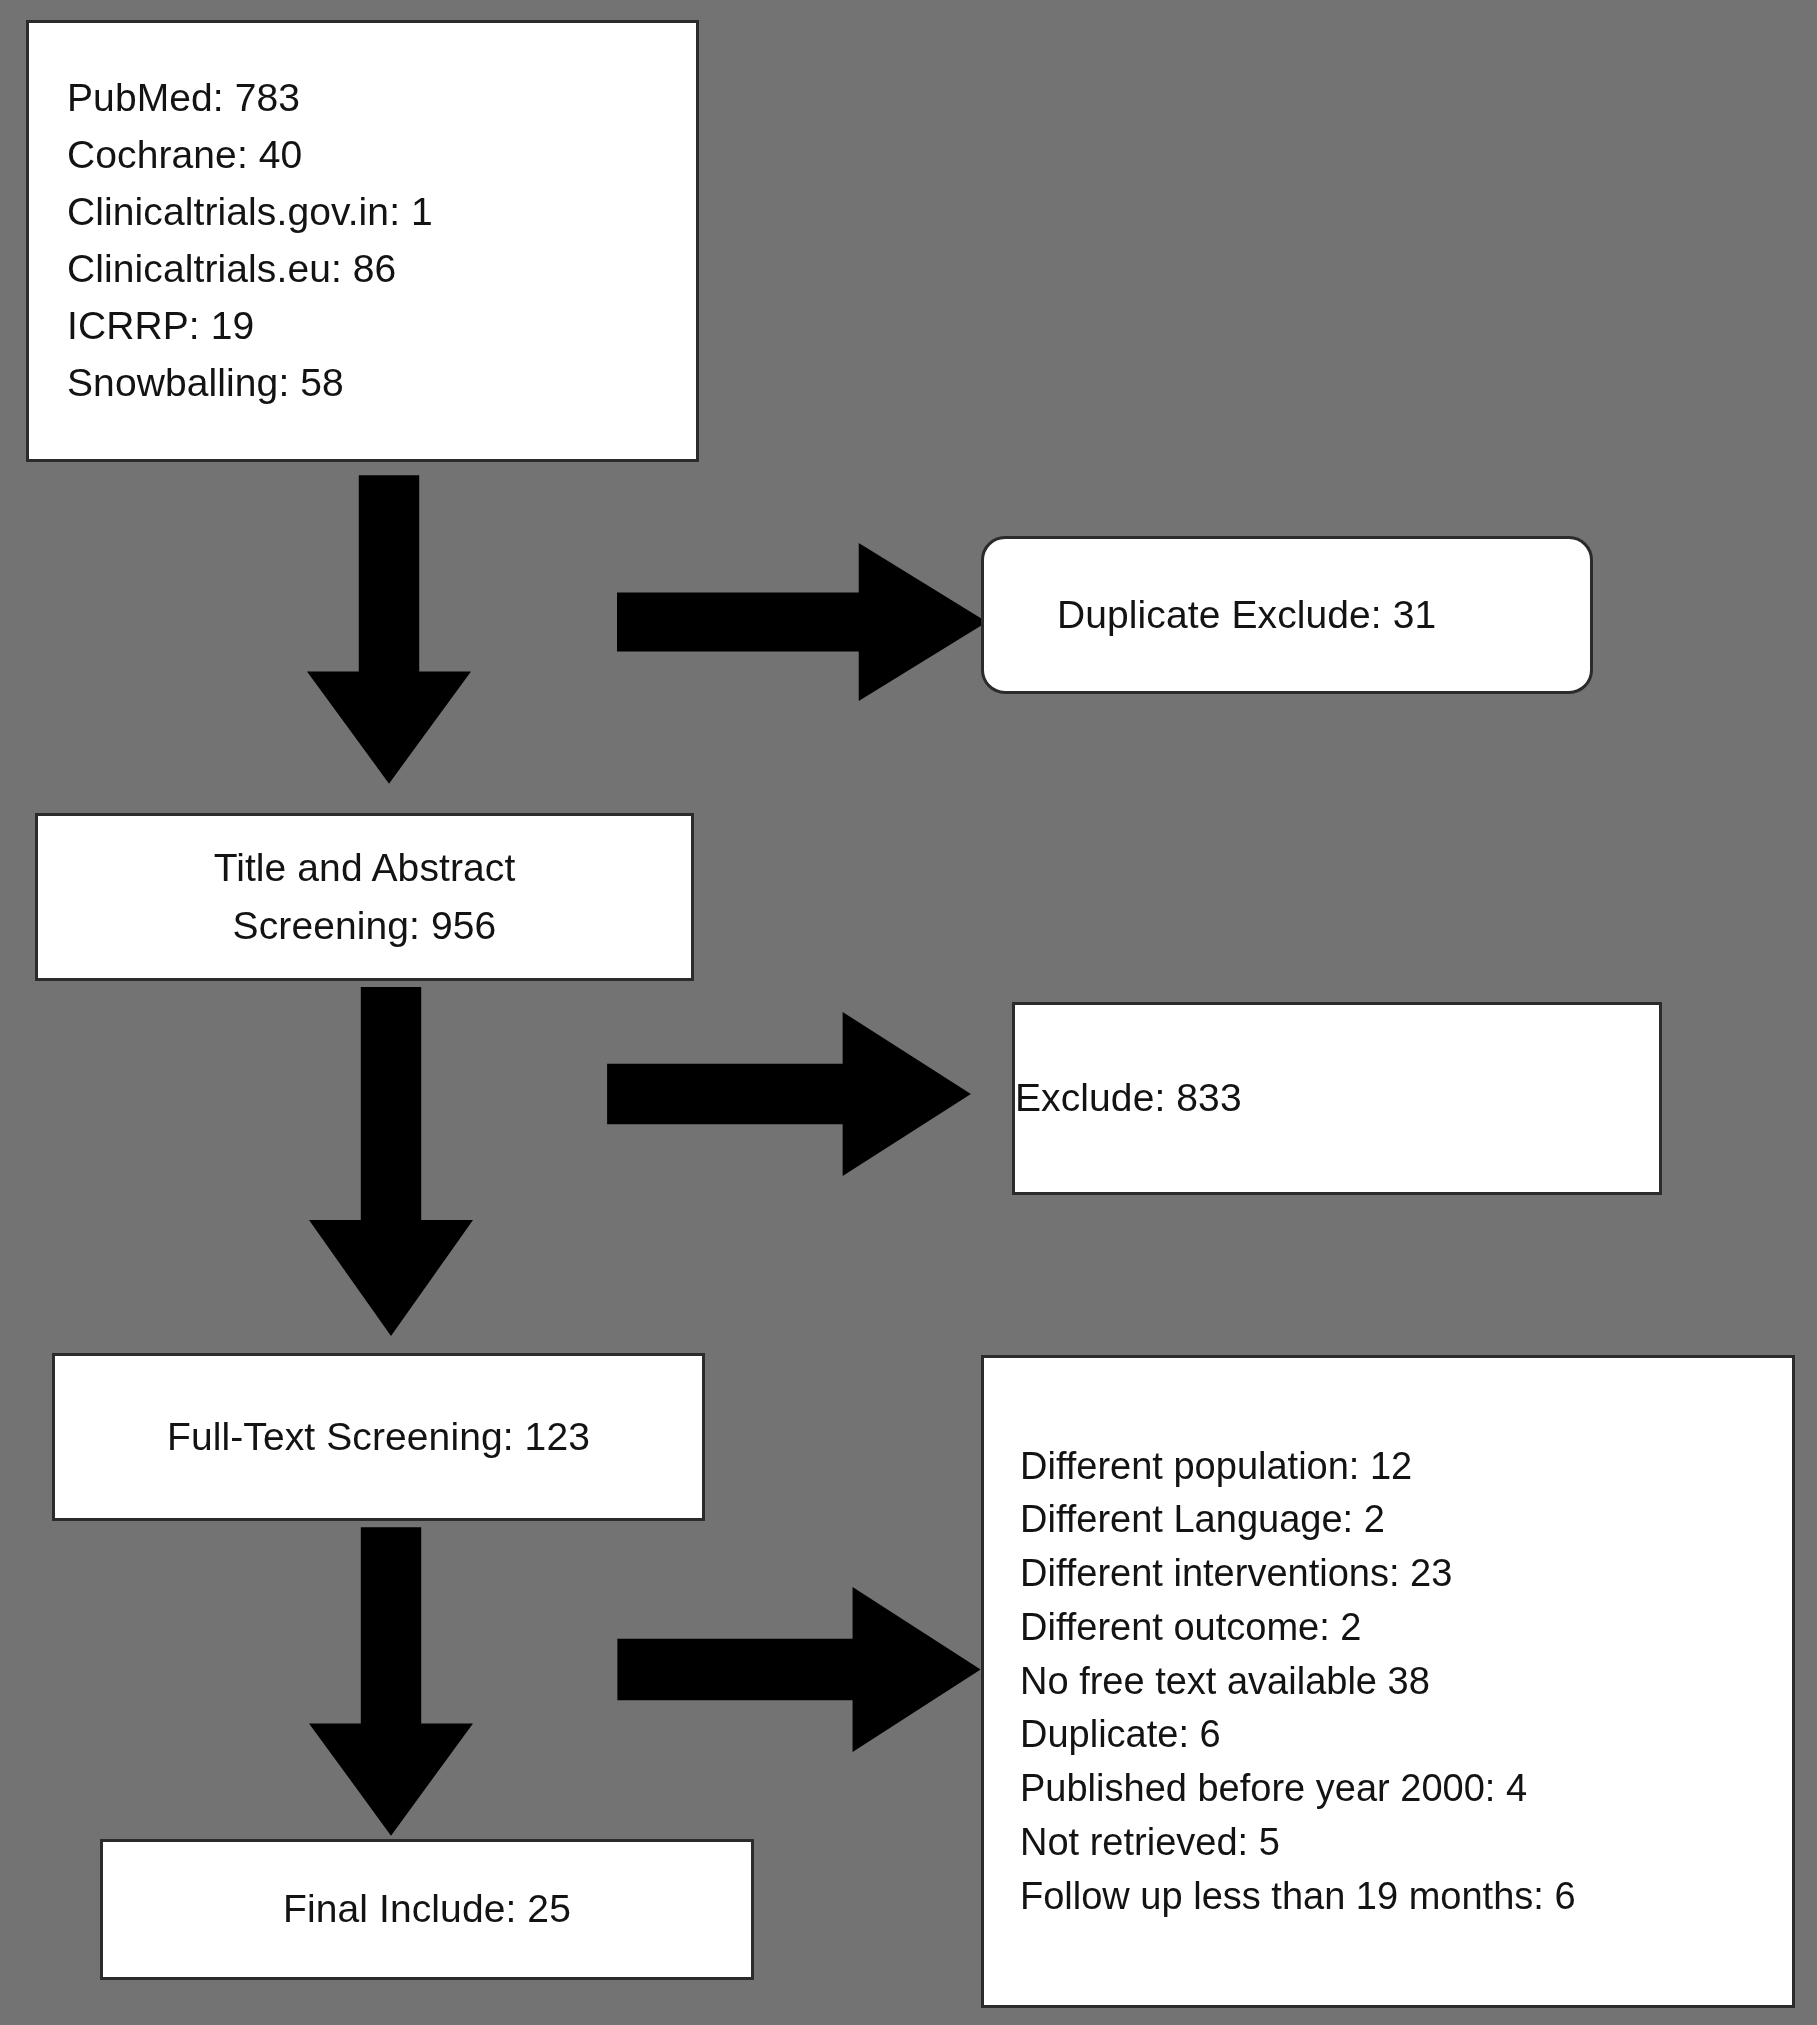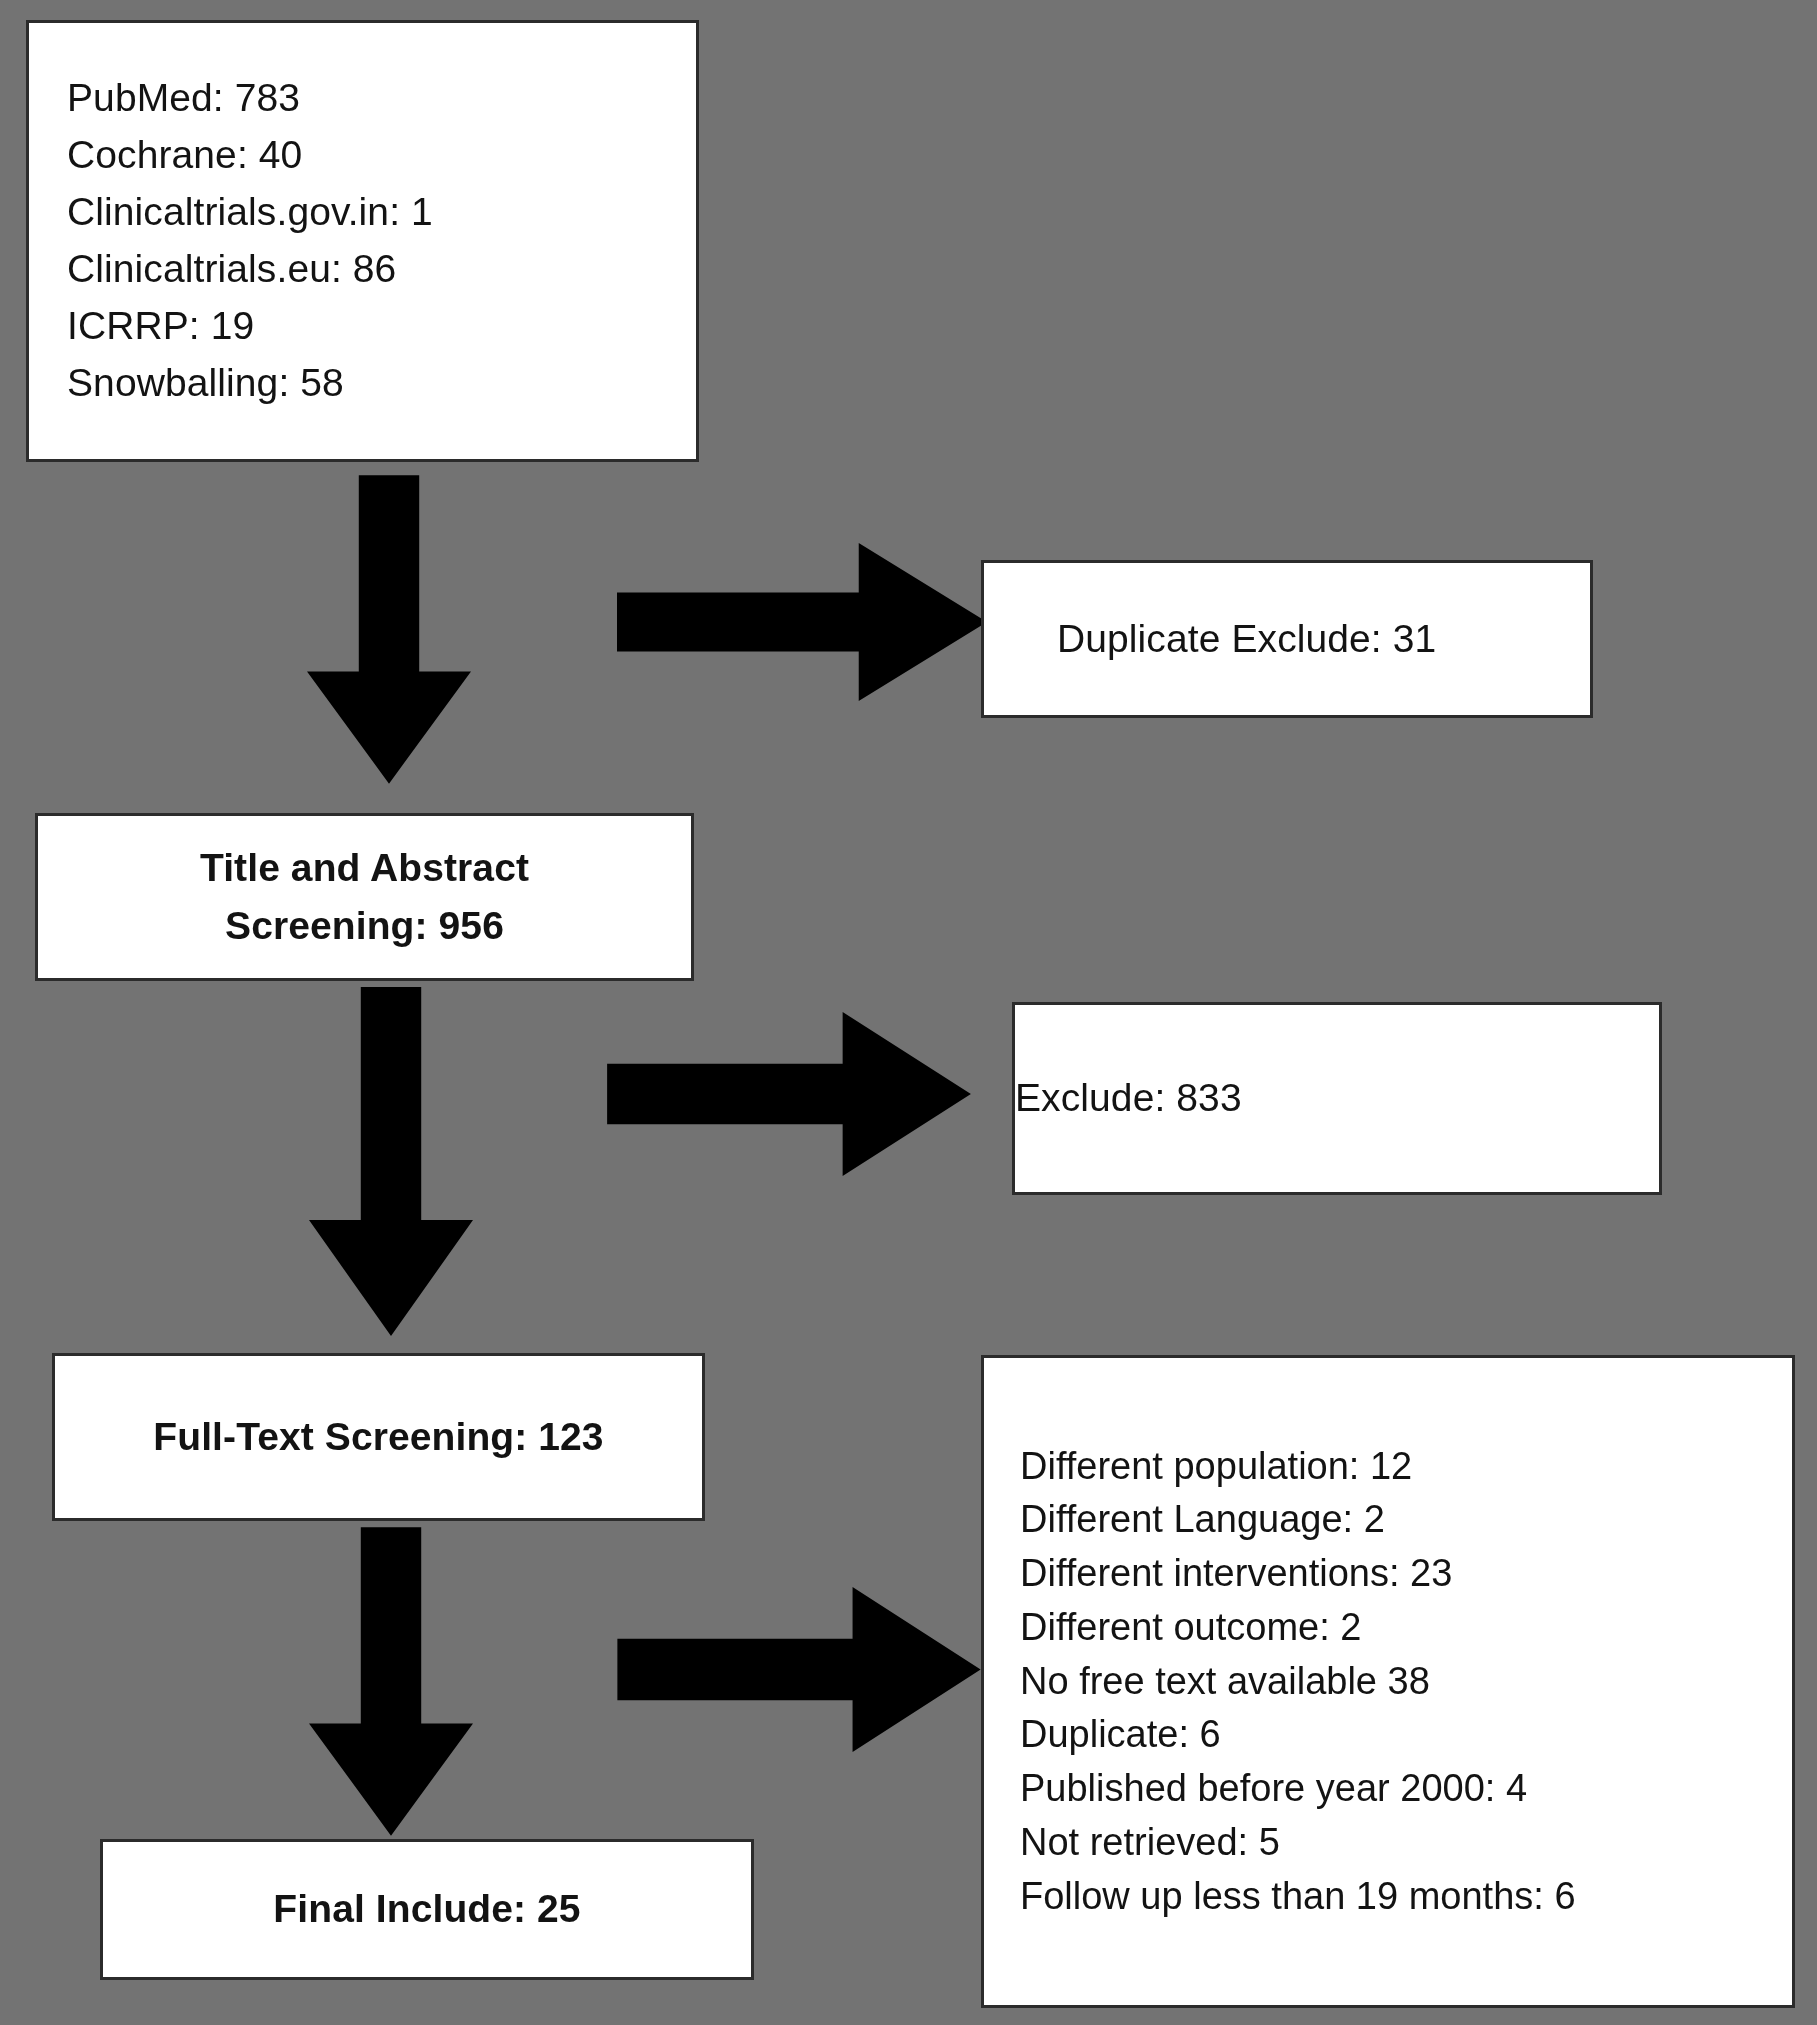--- a/index.html
+++ b/index.html
@@ -21,21 +21,20 @@
     box-sizing: border-box;
     background: #ffffff;
     border: 3.7px solid #2b2b2b;
     display: flex;
     flex-direction: column;
     justify-content: center;
   }
   .node-box.center-text {
     align-items: center;
     text-align: center;
-    font-weight: bold;
   }
   .node-box.left-text {
     align-items: flex-start;
     text-align: left;
   }
   .line {
     font-size: 39px;
     line-height: 1.30;
     letter-spacing: 0.1px;
     white-space: nowrap;
@@ -54,24 +53,25 @@
     top: 20px;
     width: 673px;
     height: 442px;
     padding: 0 0 0 38px;
   }
   #sources-box .line { line-height: 1.46; }
 
   
   #duplicate-box {
     left: 981px;
-    top: 560px;
+    top: 536px;
     width: 612px;
     height: 158px;
     padding-left: 73px;
+    border-radius: 24px;
   }
 
   
   #title-abstract-box {
     left: 35px;
     top: 813px;
     width: 659px;
     height: 168px;
     padding: 0;
   }

